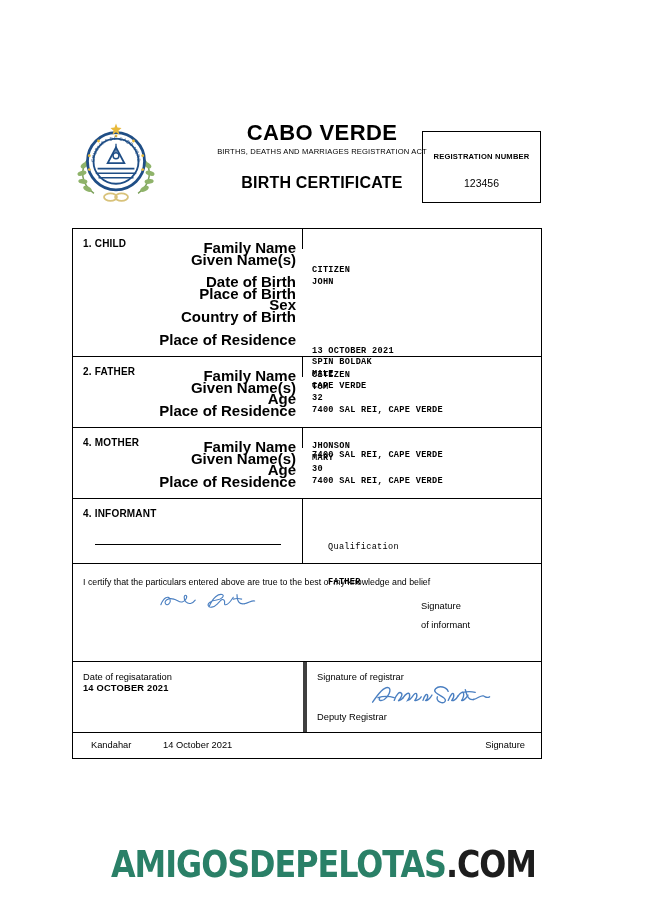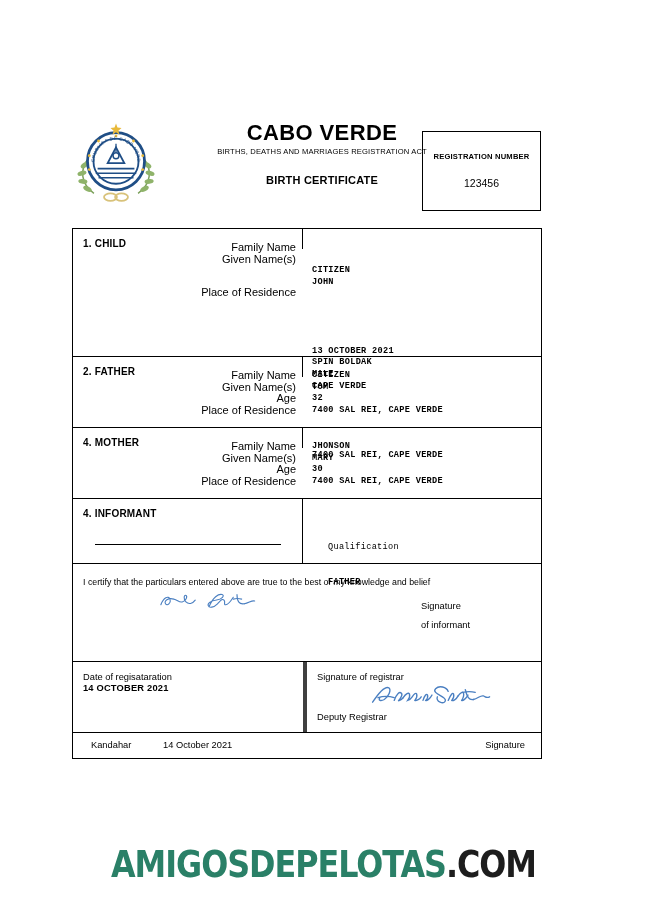--- a/index.html
+++ b/index.html
@@ -54,32 +54,32 @@
     letter-spacing: 0.4px;
     line-height: 26px;
     margin: 0;
   }
   .doc-act {
     font-size: 7.6px;
     line-height: 12px;
     letter-spacing: 0.15px;
   }
   .doc-type {
-    font-size: 11px;
+    font-size: 16px;
     font-weight: bold;
     letter-spacing: 0.2px;
     margin-top: 16px;
   }
 
   .regnum-box {
     position: absolute;
     left: 362px;
     top: 19px;
     width: 119px;
-    height: 80px;
+    height: 72px;
     border: 1px solid #000;
     box-sizing: border-box;
     text-align: center;
   }
   .regnum-label {
     font-size: 7.6px;
     font-weight: bold;
     letter-spacing: 0.2px;
     margin-top: 20px;
   }
@@ -121,22 +121,23 @@
     font-size: 10px;
     font-weight: bold;
     padding: 9px 0 0 10px;
     letter-spacing: 0.2px;
   }
 
   .labels {
     position: absolute;
     right: 6px;
     text-align: right;
-    font-size: 11px;
+    font-size: 15px;
     line-height: 11.6px;
+    font-weight: bold;
   }
   .values {
     position: absolute;
     left: 9px;
     font-family: "Liberation Mono", "DejaVu Sans Mono", monospace;
     font-size: 8.6px;
     font-weight: bold;
     line-height: 11.6px;
     letter-spacing: 0.3px;
     white-space: pre;
@@ -351,20 +352,24 @@
   <div class="cert-table">
 
     <div class="sec sec1">
       <div class="sec-split">
         <div class="sec-left">
           <div class="sec-title">1. CHILD</div>
           <div class="labels">
             <div style="white-space:pre">Family Name
 Given Name(s)</div>
             <div class="grp-gap"></div>
+            <div style="white-space:pre">Date of Birth
+Place of Birth
+Sex
+Country of Birth</div>
             <div class="grp-gap"></div>
             <div style="white-space:pre">Place of Residence</div>
           </div>
         </div>
         <div class="sec-right">
           <div class="values">
             <div>CITIZEN
 JOHN</div>
             <div class="grp-gap"></div>
             <div>13 OCTOBER 2021

